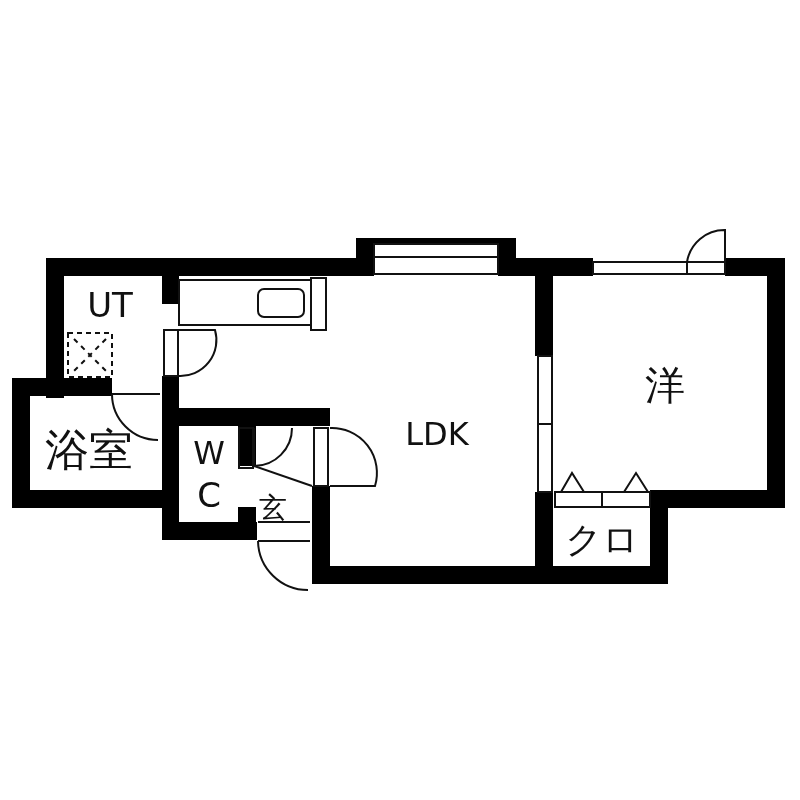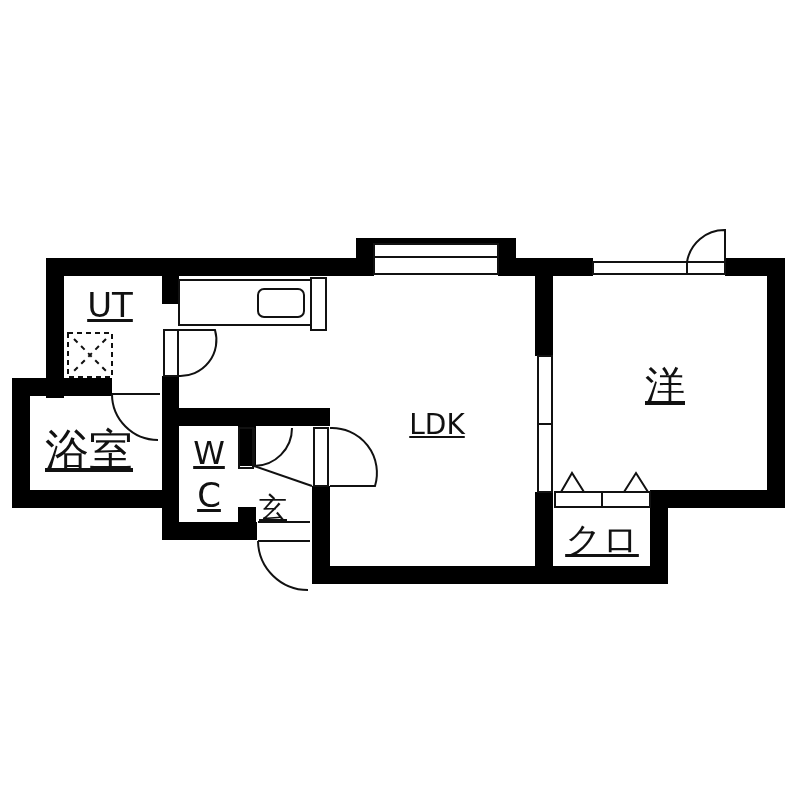--- a/index.html
+++ b/index.html
@@ -1,18 +1,18 @@
 <!DOCTYPE html>
 <html><head>
 <meta charset="utf-8">
 <style>
   html, body { margin:0; padding:0; background:#ffffff; }
   body { width:800px; height:800px; overflow:hidden; position:relative; font-family:"DejaVu Sans", sans-serif; }
   svg { position:absolute; left:0; top:0; }
-  .lbl { position:absolute; color:#111; font-family:"DejaVu Sans", sans-serif; line-height:1; white-space:nowrap; transform:translate(-50%,-50%);text-decoration:underline; }
+  .lbl { position:absolute; color:#111; font-family:"DejaVu Sans", sans-serif; line-height:1; white-space:nowrap; transform:translate(-50%,-50%); }
 </style>
 </head>
 <body>
 
 <svg width="800" height="800" viewBox="0 0 800 800">
   <g fill="#000">
 
     <rect x="46" y="258" width="18" height="140"></rect>
     <rect x="46" y="258" width="310" height="18"></rect>
     <rect x="162" y="276" width="17" height="28"></rect>
@@ -85,15 +85,15 @@
     <line x1="602" y1="492" x2="602" y2="507"></line>
     <path d="M561 492 L572 473 L584 492 M624 492 L636 473 L648 492"></path>
   </g>
 </svg>
 
 <div class="lbl" style="left:110px;top:305px;font-size:34px;">UT</div>
 <div class="lbl" style="left:89px;top:450px;font-size:44px;">浴室</div>
 <div class="lbl" style="left:209px;top:453px;font-size:32px;">W</div>
 <div class="lbl" style="left:209px;top:495px;font-size:34px;">C</div>
 <div class="lbl" style="left:273px;top:508px;font-size:28px;">玄</div>
-<div class="lbl" style="left:437px;top:425px;font-size:28px;">LDK</div>
+<div class="lbl" style="left:437px;top:434px;font-size:32px;">LDK</div>
 <div class="lbl" style="left:665px;top:385px;font-size:40px;">洋</div>
 <div class="lbl" style="left:602px;top:540px;font-size:36px;">クロ</div>
 
 </body></html>

